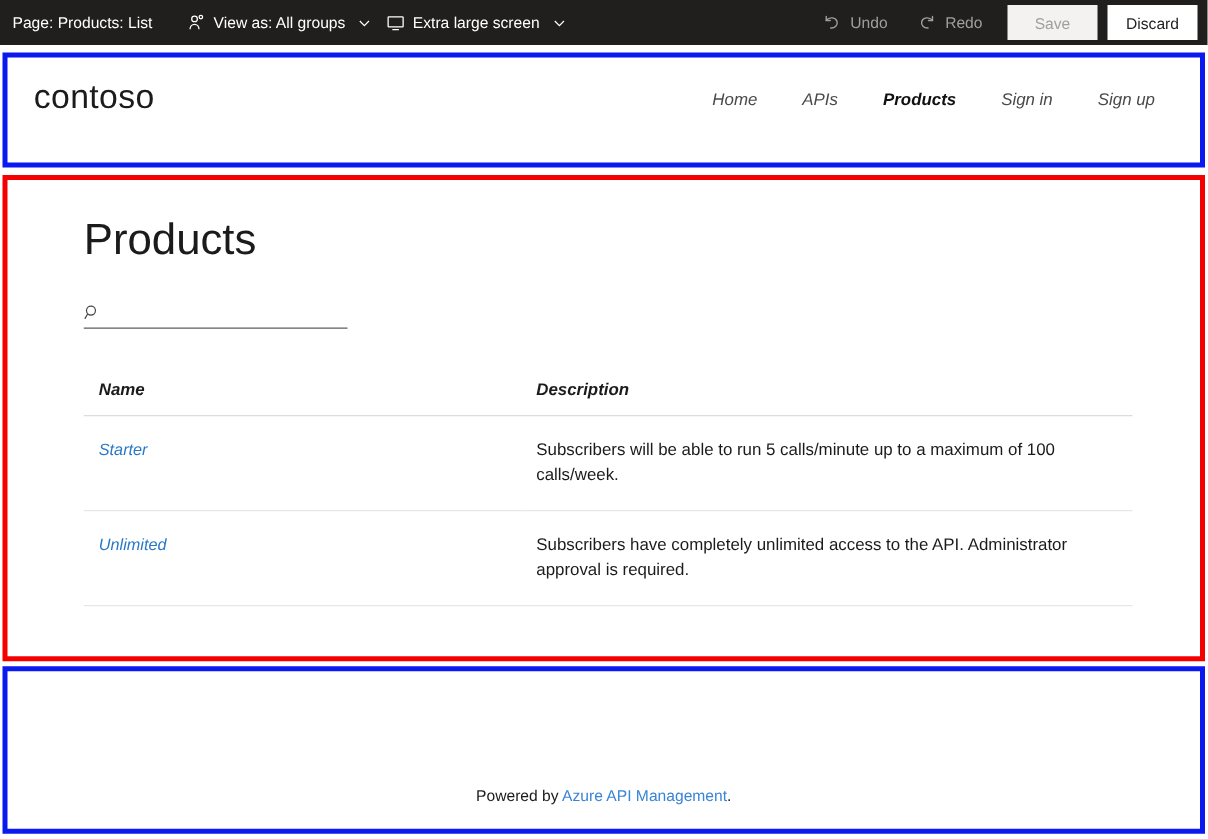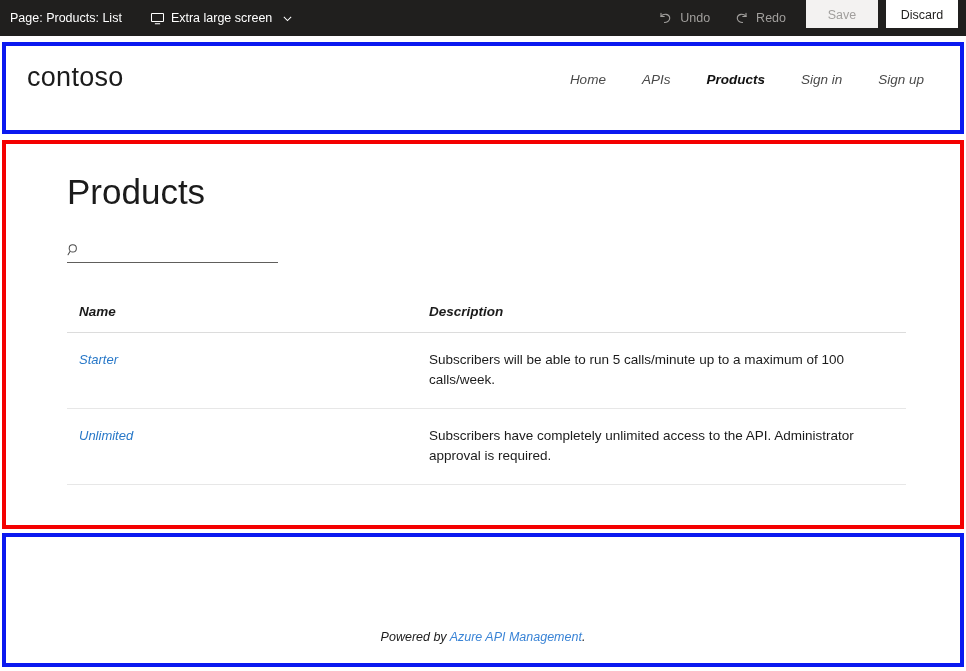--- a/index.html
+++ b/index.html
@@ -46,20 +46,21 @@
     cursor: default;
     gap: 6px;
   }
   .tb-item .chev {
     margin-left: 4px;
     display: inline-block;
   }
   .tb-right {
     margin-left: auto;
     display: flex;
+    align-items: center;
     height: 100%;
     padding-right: 8px;
     gap: 0px;
   }
   .tb-action {
     display: flex;
     align-items: center;
     gap: 7px;
     color: #a19f9d;
     font-size: 12.5px;
@@ -225,35 +226,49 @@
     box-sizing: border-box;
     display: flex;
     align-items: flex-end;
     justify-content: center;
   }
   .footer-text {
     font-size: 12.5px;
     color: #1b1b1b;
     padding-bottom: 19px;
     white-space: nowrap;
-    font-style: italic;
   }
   .footer-text a {
     color: #3a84d6;
     text-decoration: none;
     cursor: default;
   }
 </style>
 </head>
 <body>
 
 <div class="toolbar">
   <div class="tb-left">
     <span class="tb-page-label">Page: Products: List</span>
 
+    <div class="tb-item">
+      <span>
+        <svg width="15" height="15" viewBox="0 0 16 16" fill="none" stroke="#ffffff" stroke-width="1.1">
+          <circle cx="6" cy="4.4" r="2.4"></circle>
+          <path d="M2.2 13.2c0-2.5 1.7-4.2 3.8-4.2s3.8 1.7 3.8 4.2"></path>
+          <circle cx="11.4" cy="2.8" r="1.5"></circle>
+        </svg>
+      </span>
+      <span>View as: All groups</span>
+      <span class="chev">
+        <svg width="11" height="11" viewBox="0 0 12 12" fill="none" stroke="#ffffff" stroke-width="1.1">
+          <path d="M2 4.2 L6 8.2 L10 4.2"></path>
+        </svg>
+      </span>
+    </div>
 
     <div class="tb-item">
       <span>
         <svg width="15" height="15" viewBox="0 0 16 16" fill="none" stroke="#ffffff" stroke-width="1.1">
           <rect x="1.6" y="2.6" width="12.8" height="8.6" rx="0.6"></rect>
           <path d="M5.2 13.6h5.6"></path>
         </svg>
       </span>
       <span>Extra large screen</span>
       <span class="chev">

